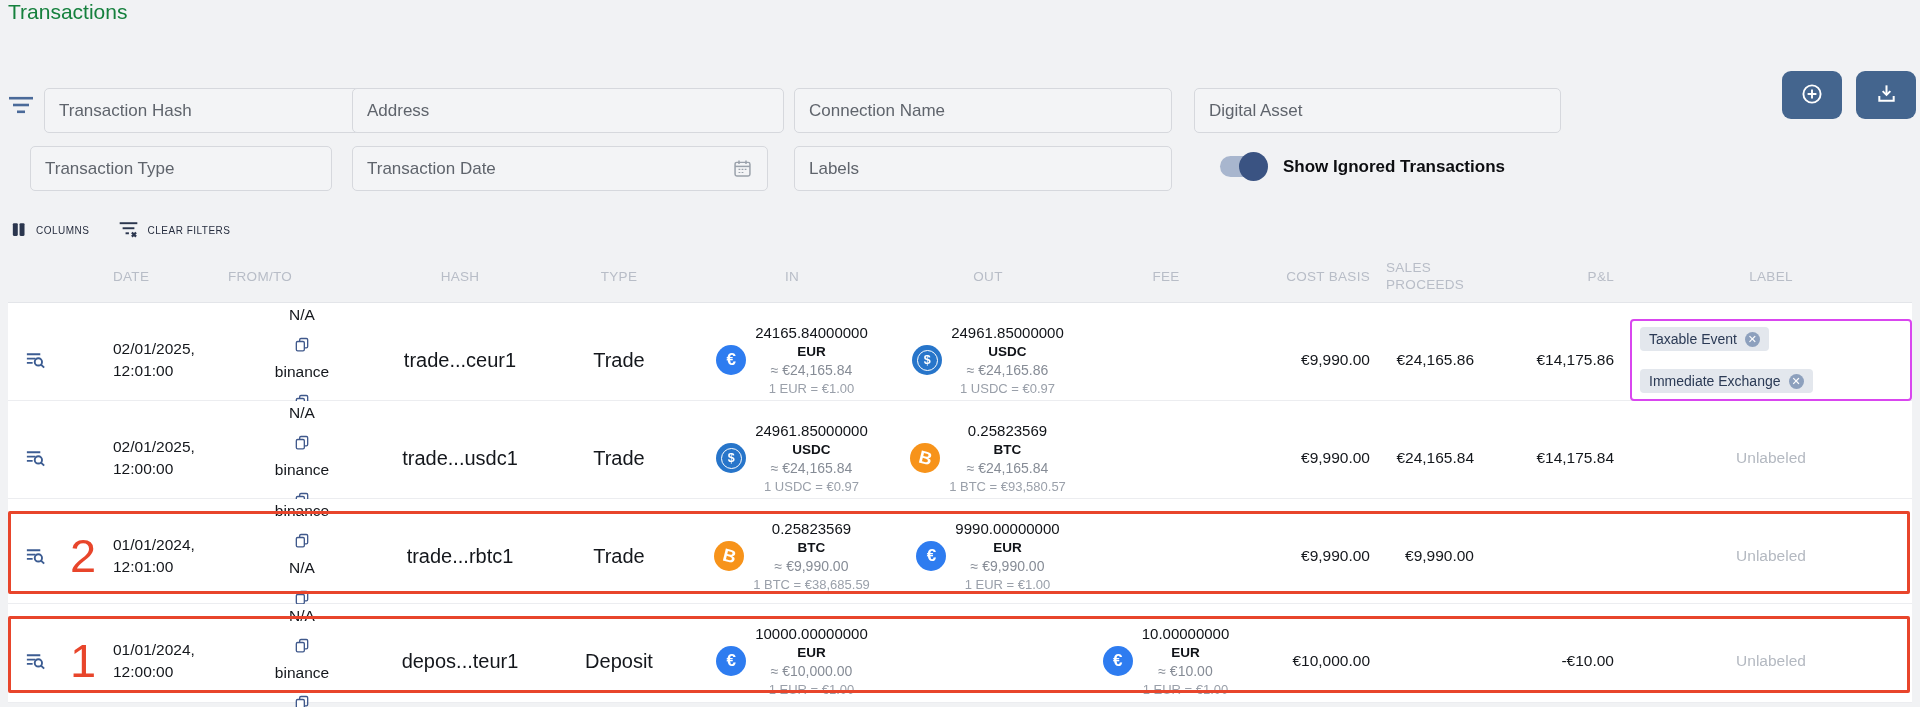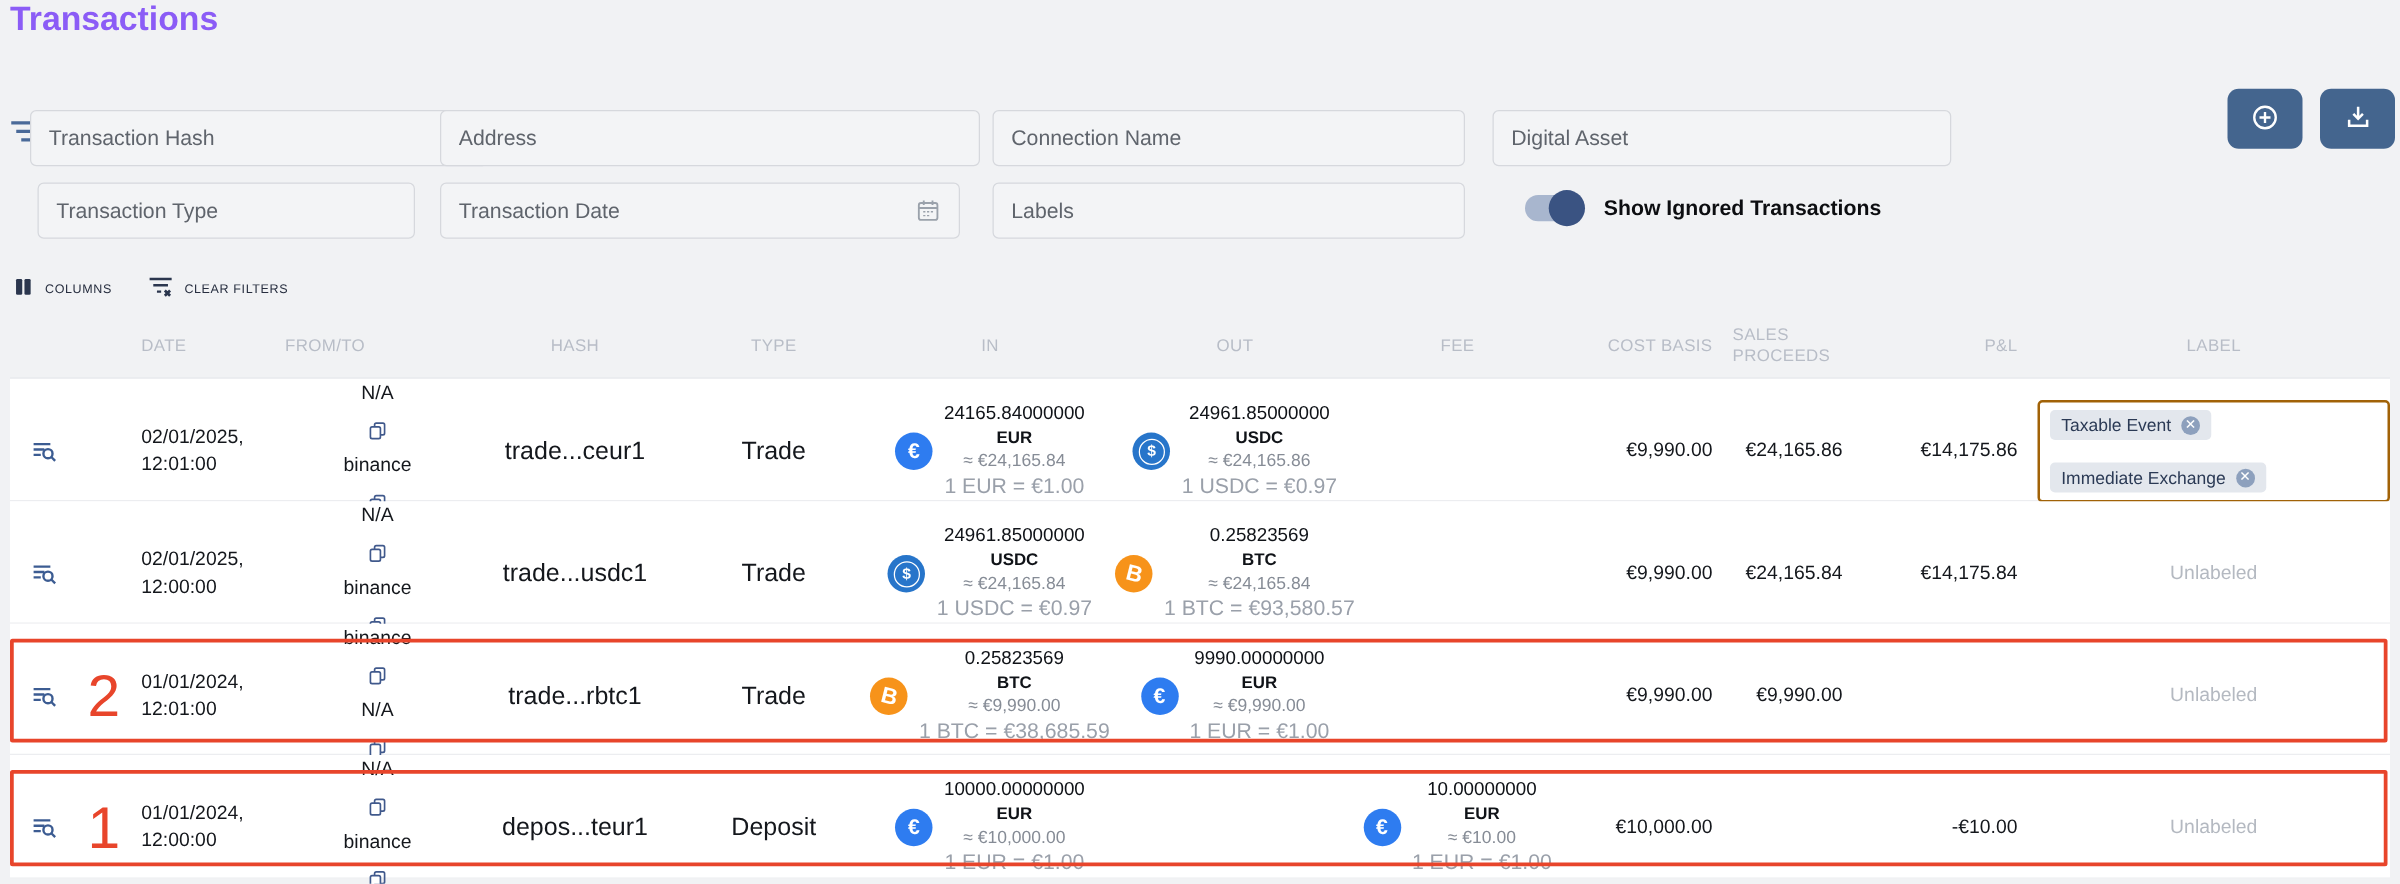--- a/index.html
+++ b/index.html
@@ -2,32 +2,32 @@
 <html><head>
 <meta charset="utf-8">
 <style>
   html,body{margin:0;padding:0;}
   body{
     width:1920px;height:707px;position:relative;overflow:hidden;
     background:#f1f2f4;
     font-family:"Liberation Sans","DejaVu Sans",sans-serif;
     -webkit-font-smoothing:antialiased;
   }
-  .page-title{position:absolute;left:8px;top:0;margin:0;font-size:27px;font-weight:700;color:#8b5cf6;}
+  .page-title{position:absolute;left:8px;top:0;margin:0;font-size:21px;font-weight:400;color:#15803d;}
 
   
   .sort-icon{position:absolute;left:8px;top:96px;}
   .fi{
     position:absolute;height:45px;box-sizing:border-box;
     border:1px solid #d6d8dd;border-radius:5px;background:#f3f4f6;
     padding:0 14px;font-size:17px;color:#3f444c;outline:none;
     font-family:"Liberation Sans","DejaVu Sans",sans-serif;
   }
   .fi::placeholder{color:#5f646c;opacity:1;}
-  .f-hash{left:24px;top:88px;width:367px;}
+  .f-hash{left:44px;top:88px;width:367px;}
   .f-address{left:352px;top:88px;width:432px;}
   .f-conn{left:794px;top:88px;width:378px;}
   .f-asset{left:1194px;top:88px;width:367px;}
   .f-type{left:30px;top:146px;width:302px;}
   .f-date{left:352px;top:146px;width:416px;padding-right:67px;}
   .f-labels{left:794px;top:146px;width:378px;}
   .cal-icon{position:absolute;left:732px;top:158px;pointer-events:none;}
 
   .toggle-wrap{position:absolute;left:1220px;top:156px;display:flex;align-items:center;gap:17px;cursor:pointer;}
   .toggle{width:46px;height:21px;border-radius:11px;background:#a8b6ce;position:relative;flex:none;}
@@ -82,26 +82,26 @@
   .coin.eur{background:#2e7cf0;font-size:17px;font-weight:700;}
   .coin.usdc{background:#2775ca;font-size:12.5px;font-weight:700;position:relative;}
   .coin.usdc::before{content:"";position:absolute;inset:4.5px;border:1.6px solid #fff;border-radius:50%;}
   .coin.btc{background:#f7931a;font-size:18px;font-weight:800;}
   .coin.btc .g{display:block;transform:rotate(14deg);}
   .stack{text-align:center;line-height:1.32;}
   .stack span{display:block;}
   .amt{font-size:15px;font-weight:500;color:#101318;}
   .code{font-size:13.5px;font-weight:700;color:#101318;}
   .approx{font-size:14px;color:#868c96;}
-  .rate{font-size:17px;color:#9aa0aa;margin-top:1px;}
+  .rate{font-size:13px;color:#9aa0aa;margin-top:1px;}
   .money{font-size:15.5px;color:#14171c;text-align:right;padding-right:16px;box-sizing:border-box;}
   .lbl{text-align:center;font-size:15.5px;color:#b4b9c1;}
   .lblbox{
     box-sizing:border-box;width:100%;height:82px;background:#fff;
-    border:2px solid #a16207;border-radius:4px;padding:6px 8px;
+    border:2px solid #d946ef;border-radius:4px;padding:6px 8px;
     display:flex;flex-direction:column;gap:18px;align-items:flex-start;justify-content:center;
   }
   .chip{display:flex;align-items:center;gap:8px;background:#e3e7ed;border-radius:4px;
         padding:4px 9px;font-size:14px;color:#2b3a55;cursor:default;}
   .chip .x{width:15px;height:15px;border-radius:50%;background:#8da0bd;color:#fff;
            font-size:11px;line-height:15px;text-align:center;cursor:pointer;flex:none;}
 </style>
 </head>
 <body>
 

